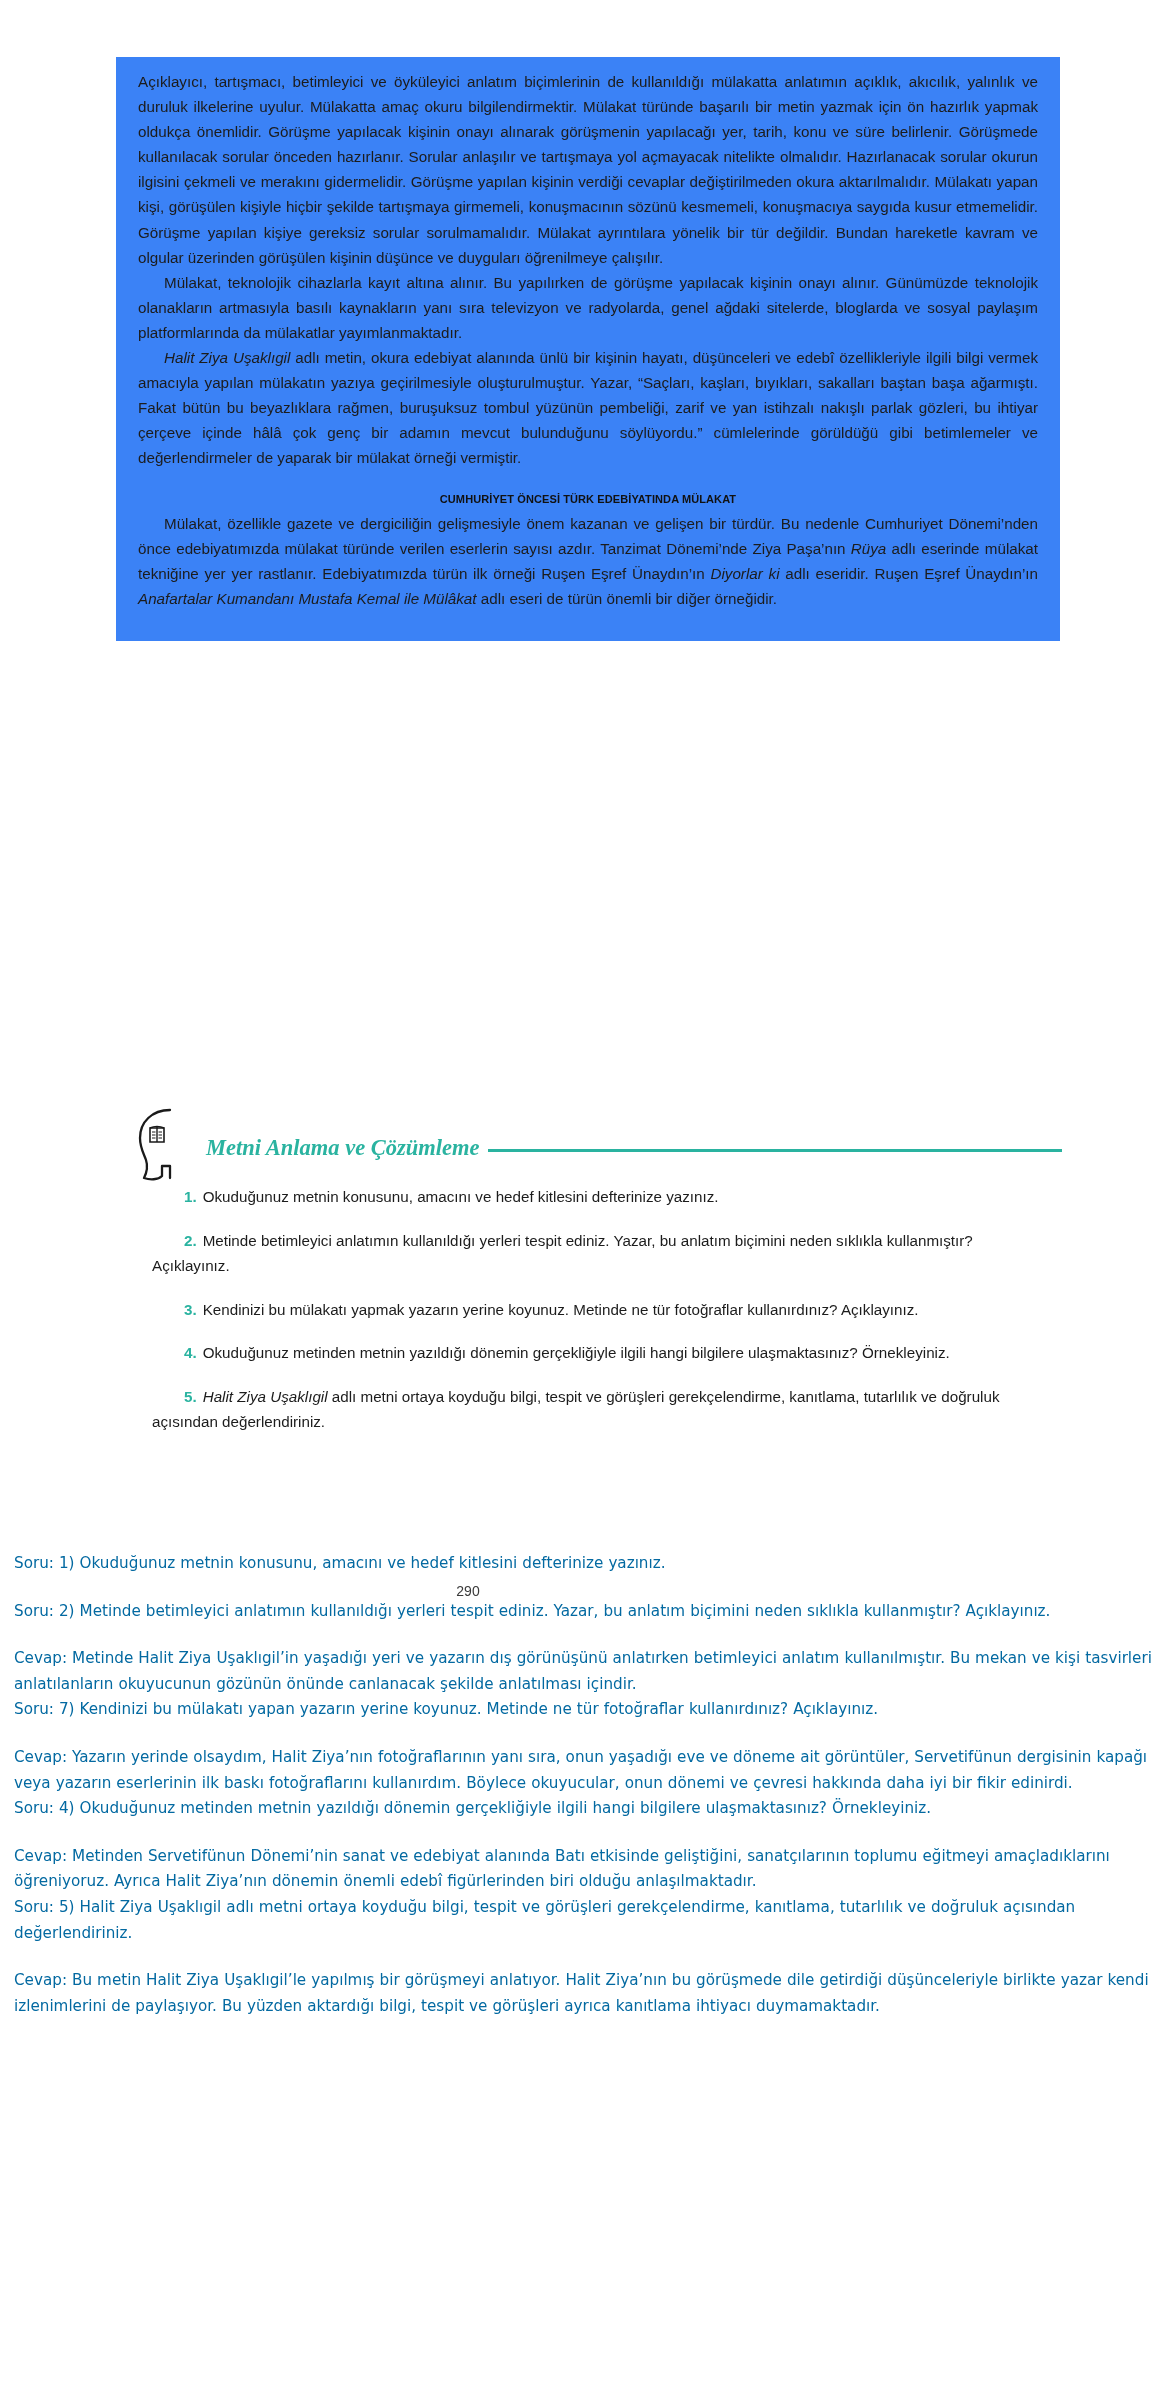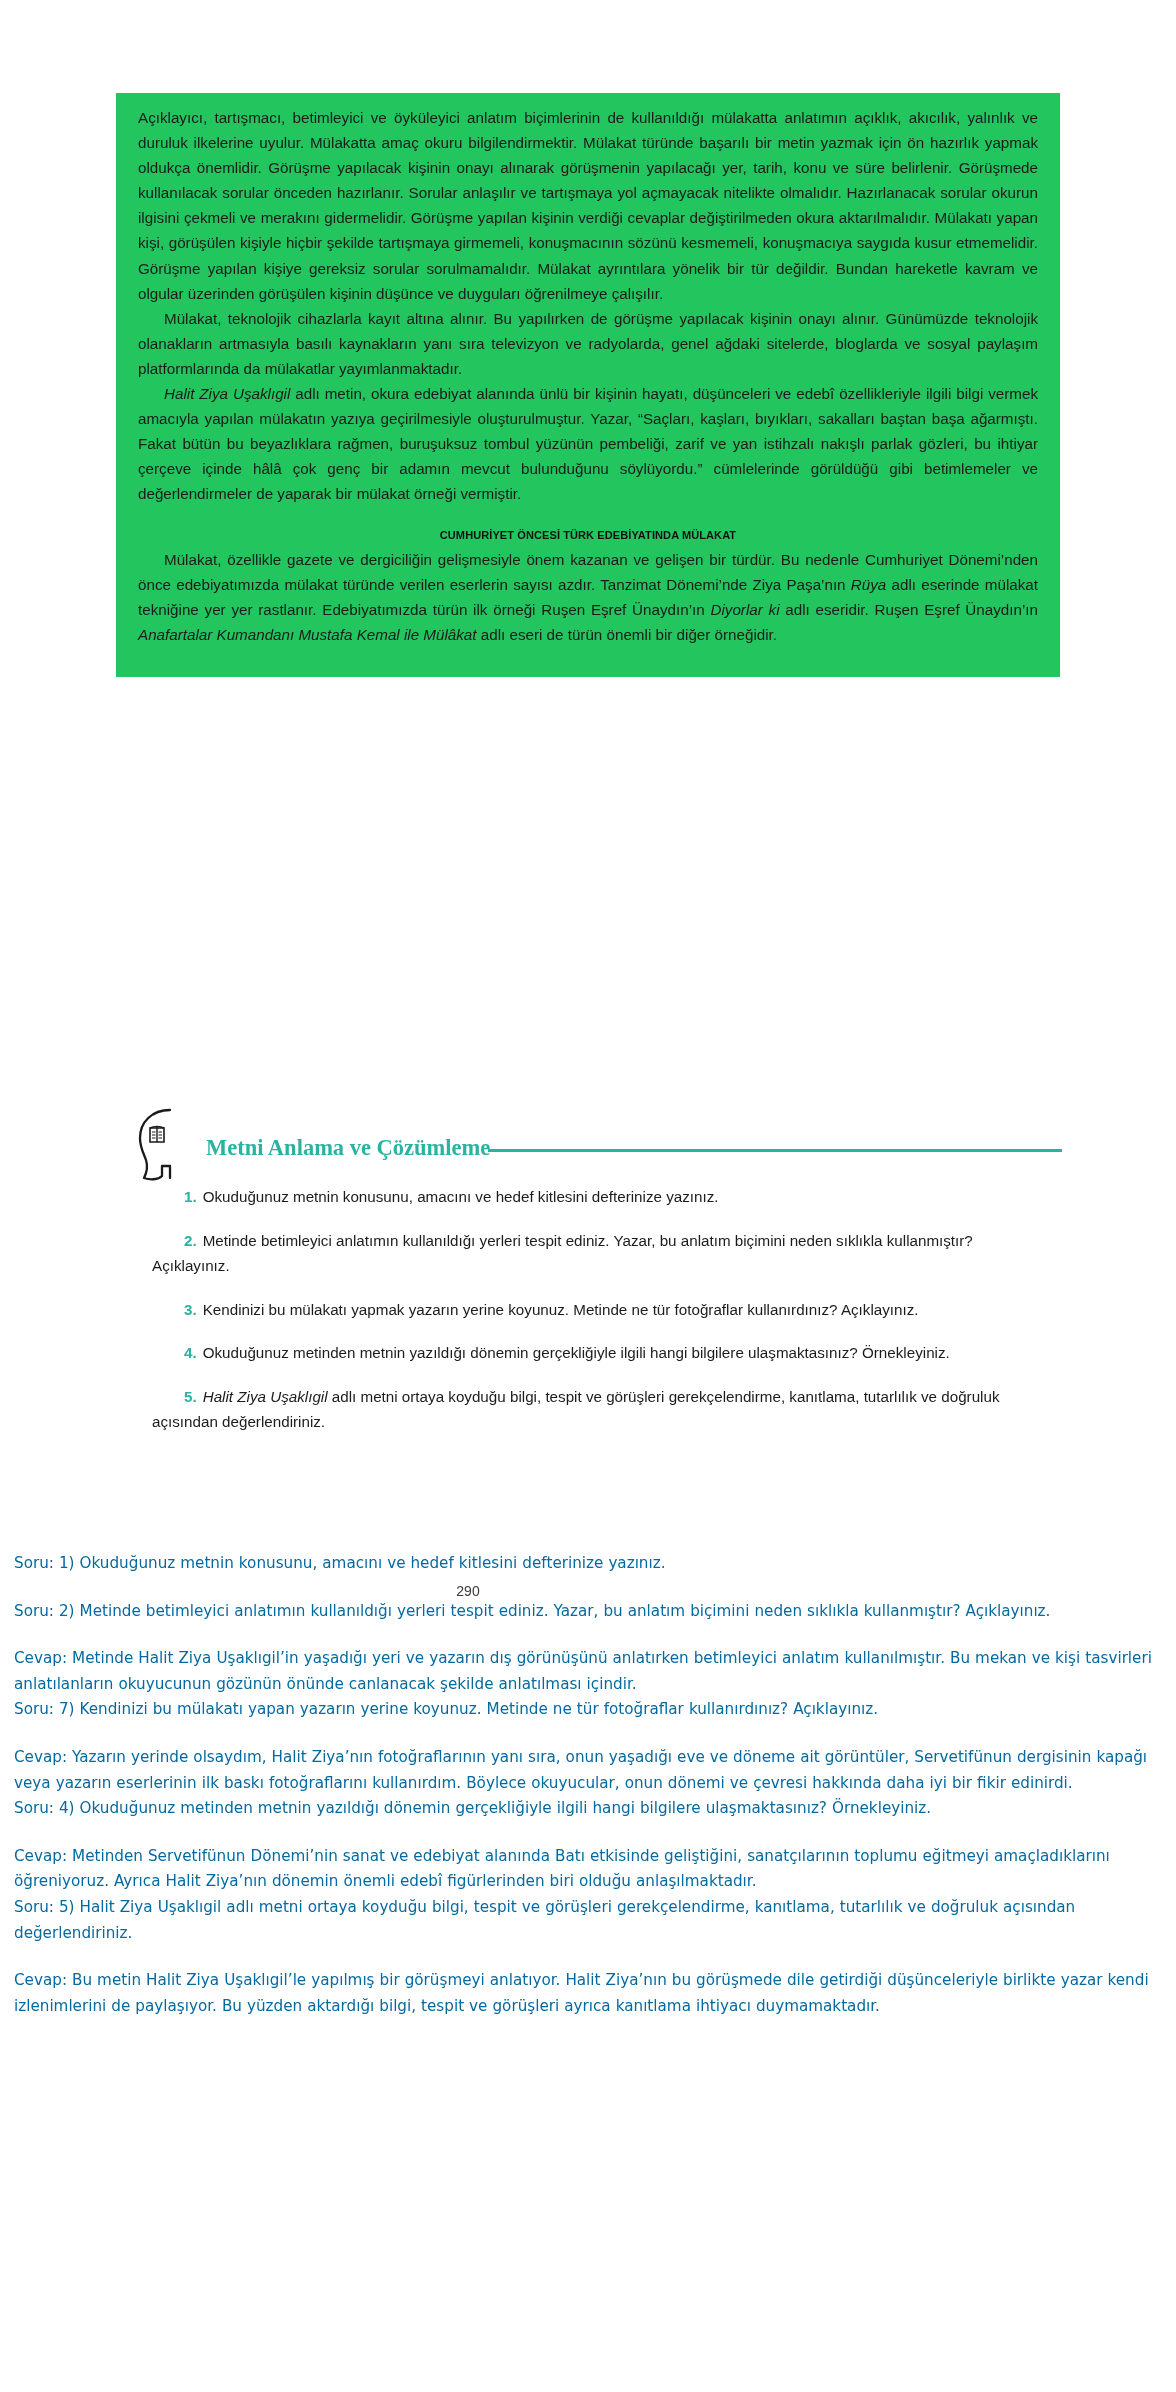--- a/index.html
+++ b/index.html
@@ -20,23 +20,22 @@
     background: #ffffff;
     overflow: hidden;
   }
 
   
   .passage-panel {
     position: absolute;
     left: 116px;
     top: 57px;
     width: 944px;
-    background: #22c55e;
+    background: #3b82f6;
     padding: 12px 22px 30px 22px;
-    margin-top: 36px;
   }
   .passage-panel p {
     margin: 0 0 0 0;
     font-size: 15.2px;
     line-height: 25.1px;
     text-align: justify;
     text-justify: inter-word;
     color: #1c1c1c;
     hyphens: manual;
   }
@@ -66,20 +65,21 @@
     left: 18px;
     top: 0px;
     width: 62px;
     height: 74px;
   }
   .activity-title {
     position: absolute;
     left: 88px;
     top: 27px;
     font-family: "Liberation Serif", serif;
+    font-style: italic;
     font-weight: bold;
     font-size: 22.5px;
     color: #2ab3a0;
     white-space: nowrap;
   }
   .activity-rule {
     position: absolute;
     left: 370px;
     top: 41px;
     width: 574px;

